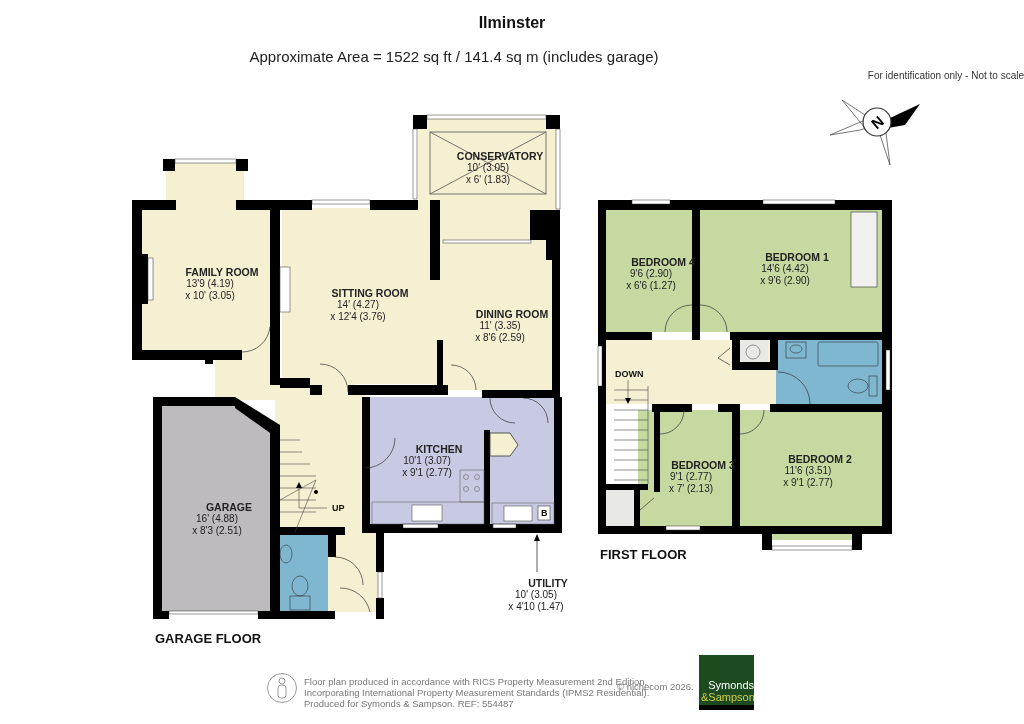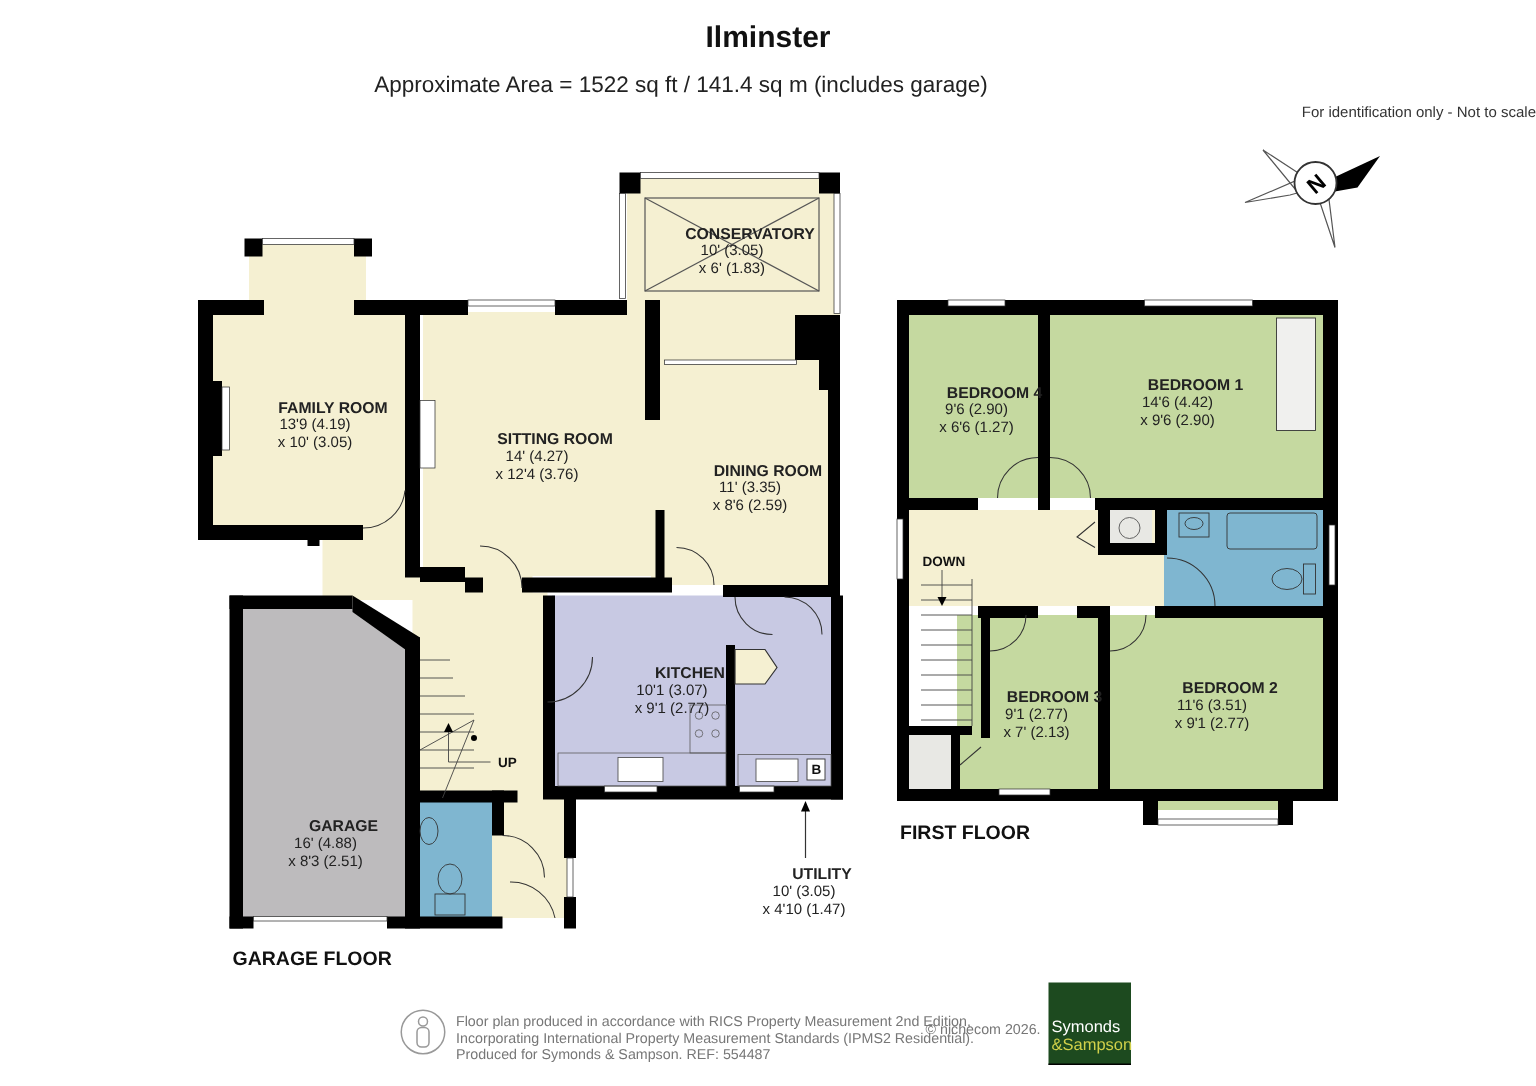--- a/index.html
+++ b/index.html
@@ -1,27 +1,27 @@
 <!DOCTYPE html>
 <html><head>
 <meta charset="utf-8">
 <style>
   html, body { margin:0; padding:0; background:#ffffff; }
   body { width:1024px; height:724px; position:relative; overflow:hidden; font-family:"Liberation Sans", sans-serif; color:#222; }
-  .title { position:absolute; left:0; width:1024px; top:14px; text-align:center; font-size:20px; font-weight:bold; color:#111; }
+  .title { position:absolute; left:0; width:1024px; top:14px; text-align:center; font-size:16px; font-weight:bold; color:#111; }
   .subtitle { position:absolute; left:0; width:908px; top:48px; text-align:center; font-size:15px; color:#222; }
   .note { position:absolute; left:0; width:1024px; top:70px; text-align:right; font-size:10px; color:#333; }
   svg.plan { position:absolute; left:0; top:0; }
   .rlabel { position:absolute; text-align:center; font-size:10px; line-height:12px; color:#222; white-space:nowrap; transform:translateX(-50%); }
   .rlabel .rn { font-weight:bold; font-size:10.5px;padding-left:24px; }
   .floor-label { position:absolute; font-size:13px; font-weight:bold; color:#111; }
   .tag { position:absolute; font-size:9px; font-weight:bold; color:#111; }
   .footer-text { position:absolute; left:304px; top:676px; font-size:9.5px; line-height:11px; color:#777; }
   .copyright { position:absolute; left:617px; top:681px; font-size:9.5px; color:#777; }
-  .logo { position:absolute; left:699px; top:655px; width:55px; height:55px; background:#1d4a1f; border-bottom:1px solid #000000; box-sizing:border-box; color:#fff; font-size:11px; line-height:12px; padding:24px 0 0 2px; }
+  .logo { position:absolute; left:699px; top:655px; width:55px; height:55px; background:#1d4a1f; border-bottom:5px solid #000000; box-sizing:border-box; color:#fff; font-size:11px; line-height:12px; padding:24px 0 0 2px;text-align:right; }
   .logo .amp { color:#d0d04a; }
   .person-icon { position:absolute; left:267px; top:673px; width:30px; height:30px; border:1px solid #999; border-radius:50%; box-sizing:border-box; }
 </style>
 </head>
 <body>
 
 <div class="title">Ilminster</div>
 <div class="subtitle">Approximate Area = 1522 sq ft / 141.4 sq m (includes garage)</div>
 <div class="note">For identification only - Not to scale</div>
 
@@ -249,26 +249,26 @@
 <div class="rlabel" style="left:488px; top:150px;">
   <div class="rn">CONSERVATORY</div>
   <div>10' (3.05)</div>
   <div>x 6' (1.83)</div>
 </div>
 <div class="rlabel" style="left:500px; top:308px;">
   <div class="rn">DINING ROOM</div>
   <div>11' (3.35)</div>
   <div>x 8'6 (2.59)</div>
 </div>
-<div class="rlabel" style="left:427px; top:443px;margin-left:21px;">
+<div class="rlabel" style="left:427px; top:443px;">
   <div class="rn">KITCHEN</div>
   <div>10'1 (3.07)</div>
   <div>x 9'1 (2.77)</div>
 </div>
-<div class="rlabel" style="left:217px; top:501px;margin-top:44px;">
+<div class="rlabel" style="left:217px; top:501px;">
   <div class="rn">GARAGE</div>
   <div>16' (4.88)</div>
   <div>x 8'3 (2.51)</div>
 </div>
 <div class="rlabel" style="left:536px; top:577px;">
   <div class="rn">UTILITY</div>
   <div>10' (3.05)</div>
   <div>x 4'10 (1.47)</div>
 </div>
 <div class="tag" style="left:332px; top:503px;">UP</div>

